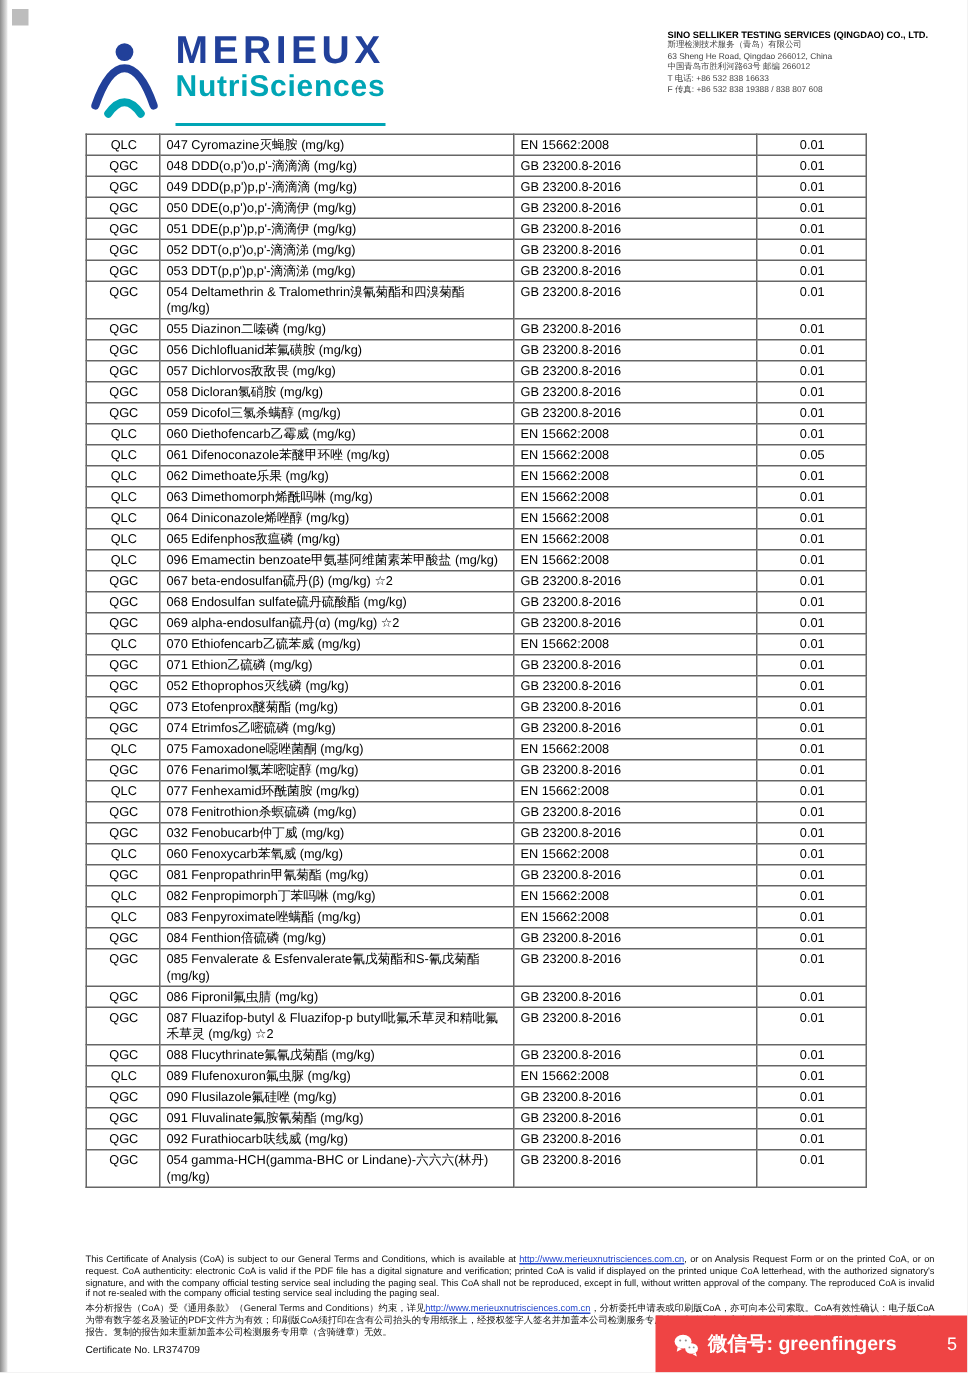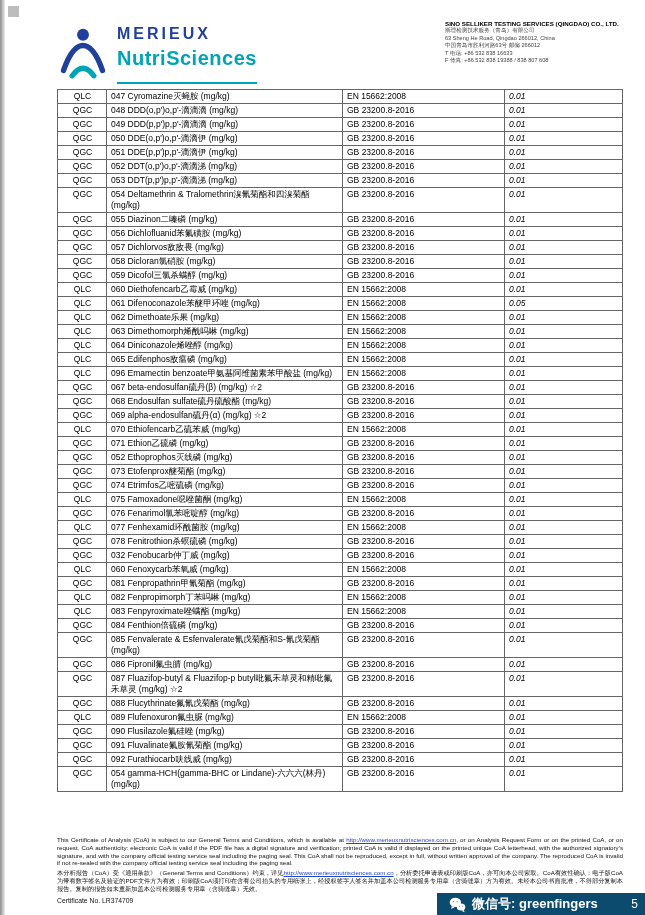--- a/index.html
+++ b/index.html
@@ -7,44 +7,44 @@
         font-family:"Liberation Sans","DejaVu Sans",sans-serif;color:#000;margin:0 auto;}
   .scan-edge-left{position:absolute;left:0;top:0;width:5px;height:100%;
         background:linear-gradient(to right,#8d8d8d,#ececec);}
   .scan-corner{position:absolute;left:8px;top:6px;width:11px;height:11px;background:#bdbdbd;}
 
   
   .header{position:absolute;left:57px;top:20px;width:570px;display:flex;
           justify-content:space-between;align-items:flex-start;}
   .logo{display:flex;align-items:center;gap:8px;}
   .logo-mark svg{width:52px;height:54px;display:block;}
-  .brand-top{display:block;font-size:16px;font-weight:bold;color:#21409a;
+  .brand-top{display:block;font-size:26px;font-weight:bold;color:#21409a;
              letter-spacing:3px;line-height:27px;}
   .brand-bottom{display:block;font-size:20px;font-weight:600;color:#00a5b5;
              letter-spacing:.5px;line-height:22px;border-bottom:2px solid #00a5b5;padding-bottom:13px;}
   .company-info{width:182px;font-size:5.6px;line-height:7.4px;color:#444;}
   .ci-bold{font-weight:bold;color:#000;font-size:6.2px;}
 
   
-  table.results{position:absolute;top:89px;left:57px;width:566px;border-collapse:collapse;
+  table.results{position:absolute;top:89px;left:57px;width:521px;border-collapse:collapse;
           table-layout:fixed;font-size:8.5px;line-height:11px;}
   table.results td{border:1px solid #666;padding:1px 3px 1px 4px;vertical-align:top;
           word-wrap:break-word;}
   td.col-type{text-align:center;}
-  td.col-value{text-align:left;padding-right:6px;font-style:italic;}
+  td.col-value{text-align:center;padding-right:6px;}
 
   
   .footer{position:absolute;left:57px;top:836px;width:566px;font-size:6.2px;
           line-height:7.8px;text-align:justify;color:#111;}
   .footer p{margin:0 0 2px 0;}
   .url{color:#2244cc;text-decoration:underline;}
   .cert-line{margin-top:4px;font-size:6.8px;text-align:left;}
 
   
-  .wechat-bar{position:absolute;right:0;bottom:0;width:208px;height:22px;background:#0c4a6e;
+  .wechat-bar{position:absolute;right:0;bottom:0;width:208px;height:38px;background:#ef4444;
           display:flex;align-items:center;gap:6px;padding-left:12px;box-sizing:border-box;
           color:#fff;font-size:13px;font-weight:bold;}
   .wechat-icon svg{width:17px;height:17px;display:block;}
   .page-num{margin-left:auto;margin-right:7px;font-size:12px;font-weight:normal;}
 </style>
 </head>
 <body>
 
 <div class="page">
 

